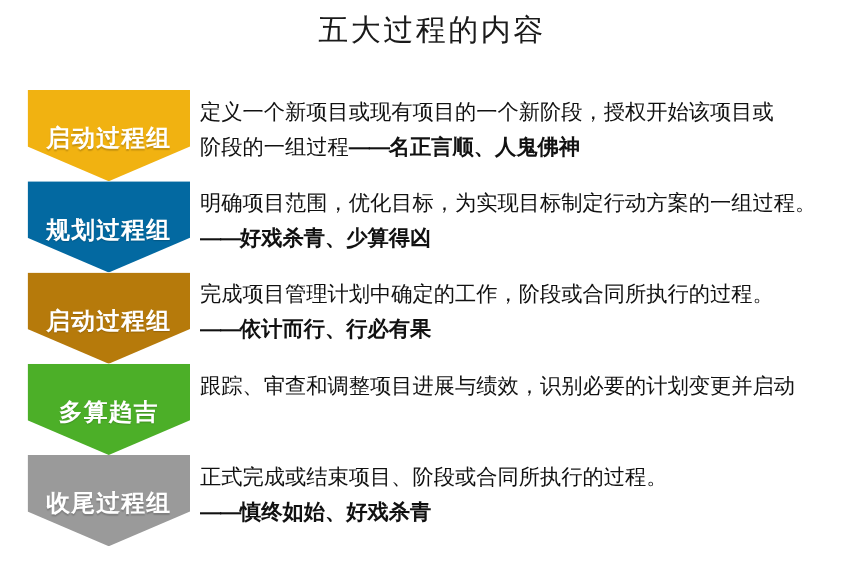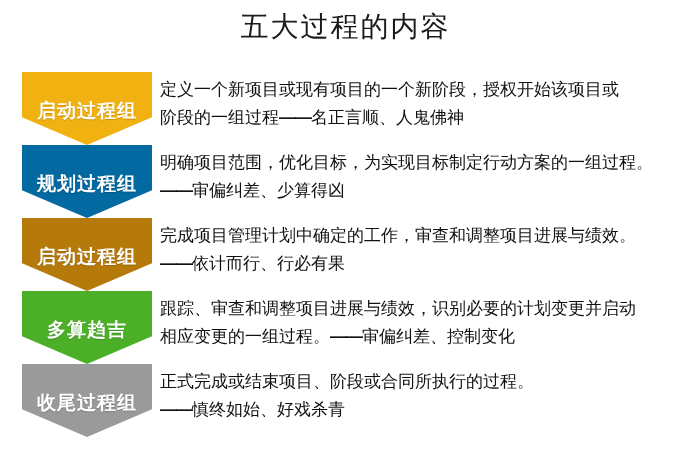--- a/index.html
+++ b/index.html
@@ -18,21 +18,21 @@
     width: 691px;
     height: 456px;
     background: #ffffff;
   }
   .slide-title {
     position: absolute;
     top: 8px;
     left: 0;
     width: 691px;
     text-align: center;
-    font-size: 28px;
+    font-size: 24px;
     color: #1a1a1a;
     letter-spacing: 2px;
     font-weight: normal;
   }
   .chevron-col {
     position: absolute;
     left: 22px;
     top: 72px;
     width: 130px;
   }
@@ -66,21 +66,21 @@
     font-size: 17px;
     color: #111111;
     line-height: 1.62;
     padding-top: 4px;
     box-sizing: border-box;
   }
   .row .line {
     white-space: nowrap;
   }
   .row .motto {
-    font-weight: normal;
+    font-weight: bold;
   }
   .dash {
     font-weight: bold;
     letter-spacing: -1px;
   }
 </style>
 </head>
 <body>
 
 <div class="slide">
@@ -107,31 +107,30 @@
 
   <div class="rows">
 
     <div class="row">
       <div class="line">定义一个新项目或现有项目的一个新阶段，授权开始该项目或</div>
       <div class="line"><span>阶段的一组过程</span><span class="dash">——</span><span class="motto">名正言顺、人鬼佛神</span></div>
     </div>
 
     <div class="row">
       <div class="line">明确项目范围，优化目标，为实现目标制定行动方案的一组过程。</div>
-      <div class="line"><span class="dash">——</span><span class="motto">审偏纠差、少算得凶</span></div>
+      <div class="line"><span class="dash">——</span><span class="motto">好戏杀青、少算得凶</span></div>
     </div>
 
     <div class="row">
-      <div class="line">完成项目管理计划中确定的工作，审查和调整项目进展与绩效。</div>
+      <div class="line">完成项目管理计划中确定的工作，阶段或合同所执行的过程。</div>
       <div class="line"><span class="dash">——</span><span class="motto">依计而行、行必有果</span></div>
     </div>
 
     <div class="row">
       <div class="line">跟踪、审查和调整项目进展与绩效，识别必要的计划变更并启动</div>
-      <div class="line"><span>相应变更的一组过程。</span><span class="dash">——</span><span class="motto">审偏纠差、控制变化</span></div>
     </div>
 
     <div class="row">
       <div class="line">正式完成或结束项目、阶段或合同所执行的过程。</div>
       <div class="line"><span class="dash">——</span><span class="motto">慎终如始、好戏杀青</span></div>
     </div>
 
   </div>
 </div>
 

